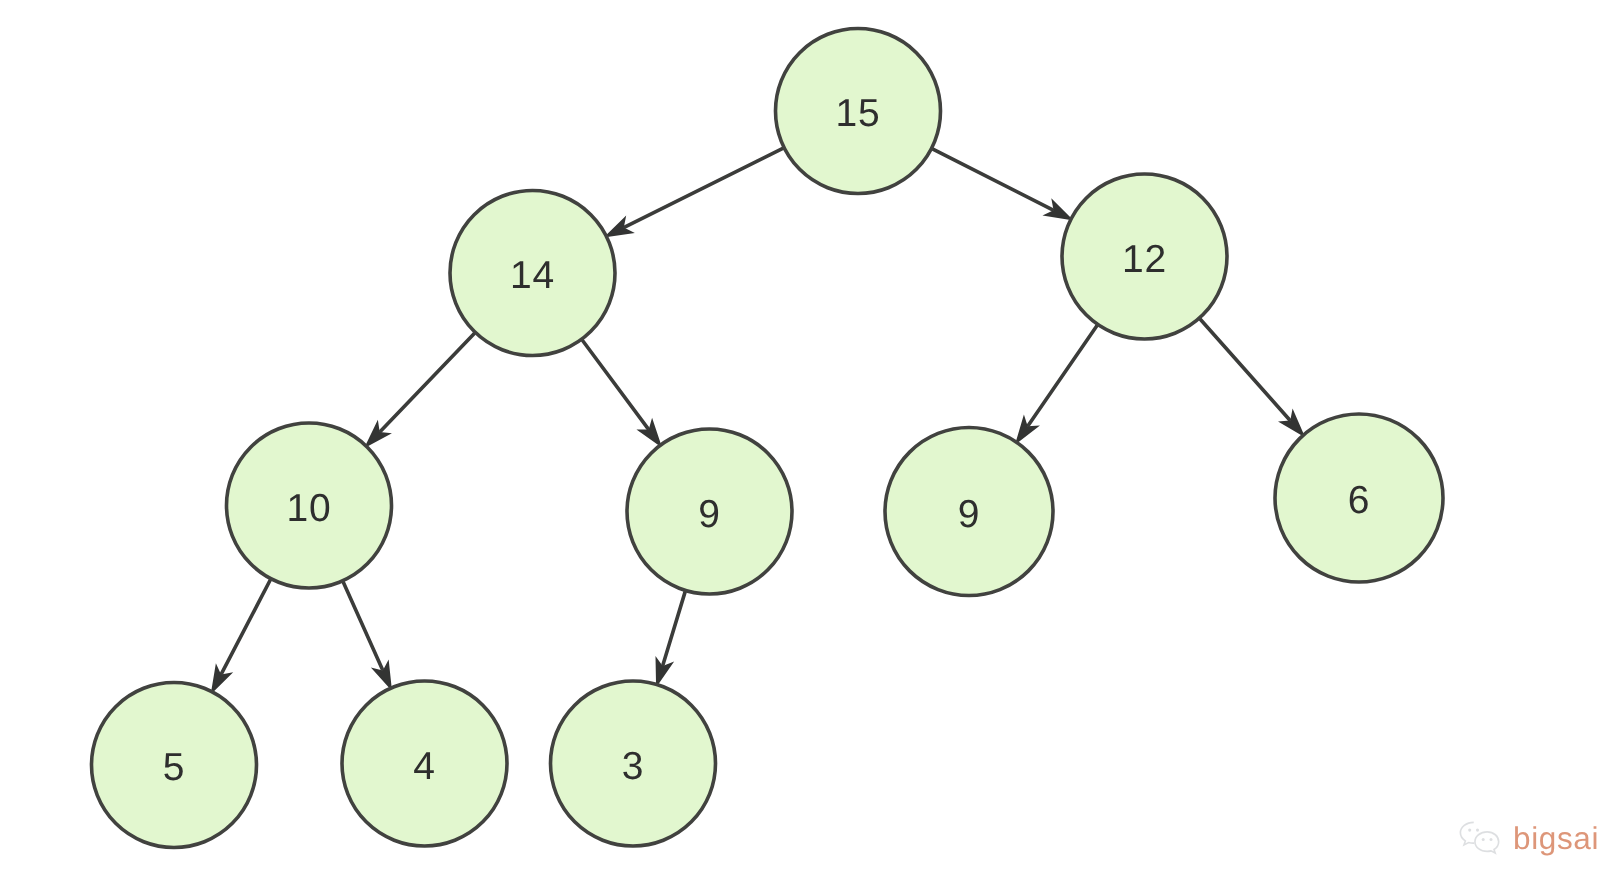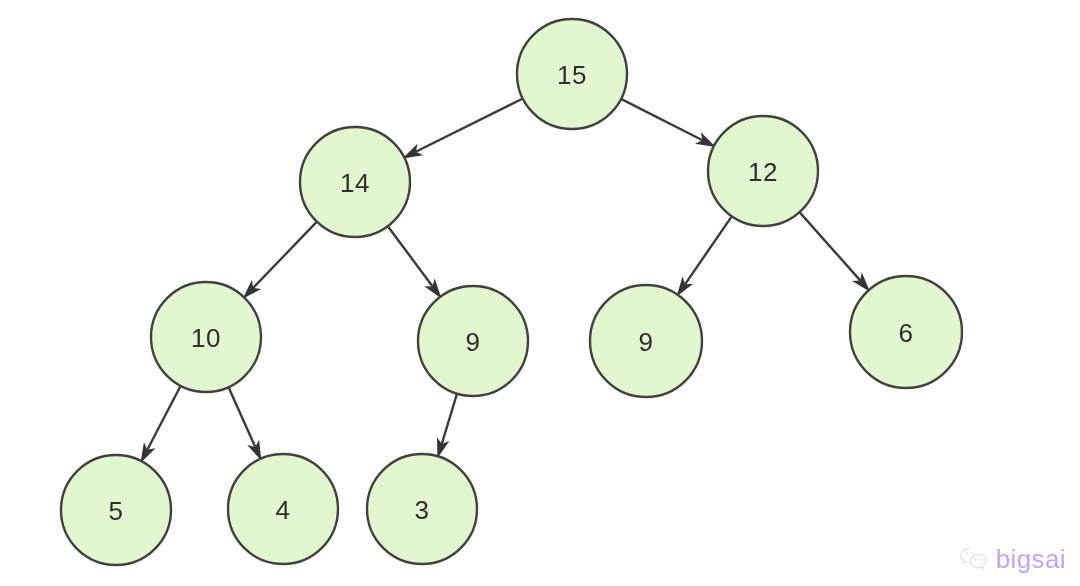--- a/index.html
+++ b/index.html
@@ -52,22 +52,22 @@
     position: absolute;
     right: 14px;
     bottom: 14px;
     display: flex;
     align-items: center;
     gap: 7px;
     opacity: 0.55;
   }
   #watermark .wm-text {
     font-family: "Liberation Sans", sans-serif;
-    font-size: 26px;
-    color: #8b5cf6;
+    font-size: 21px;
+    color: #c2410c;
     letter-spacing: 0.4px;
     line-height: 1;
   }
   #watermark svg {
     display: block;
   }
 </style>
 </head>
 <body>
 

